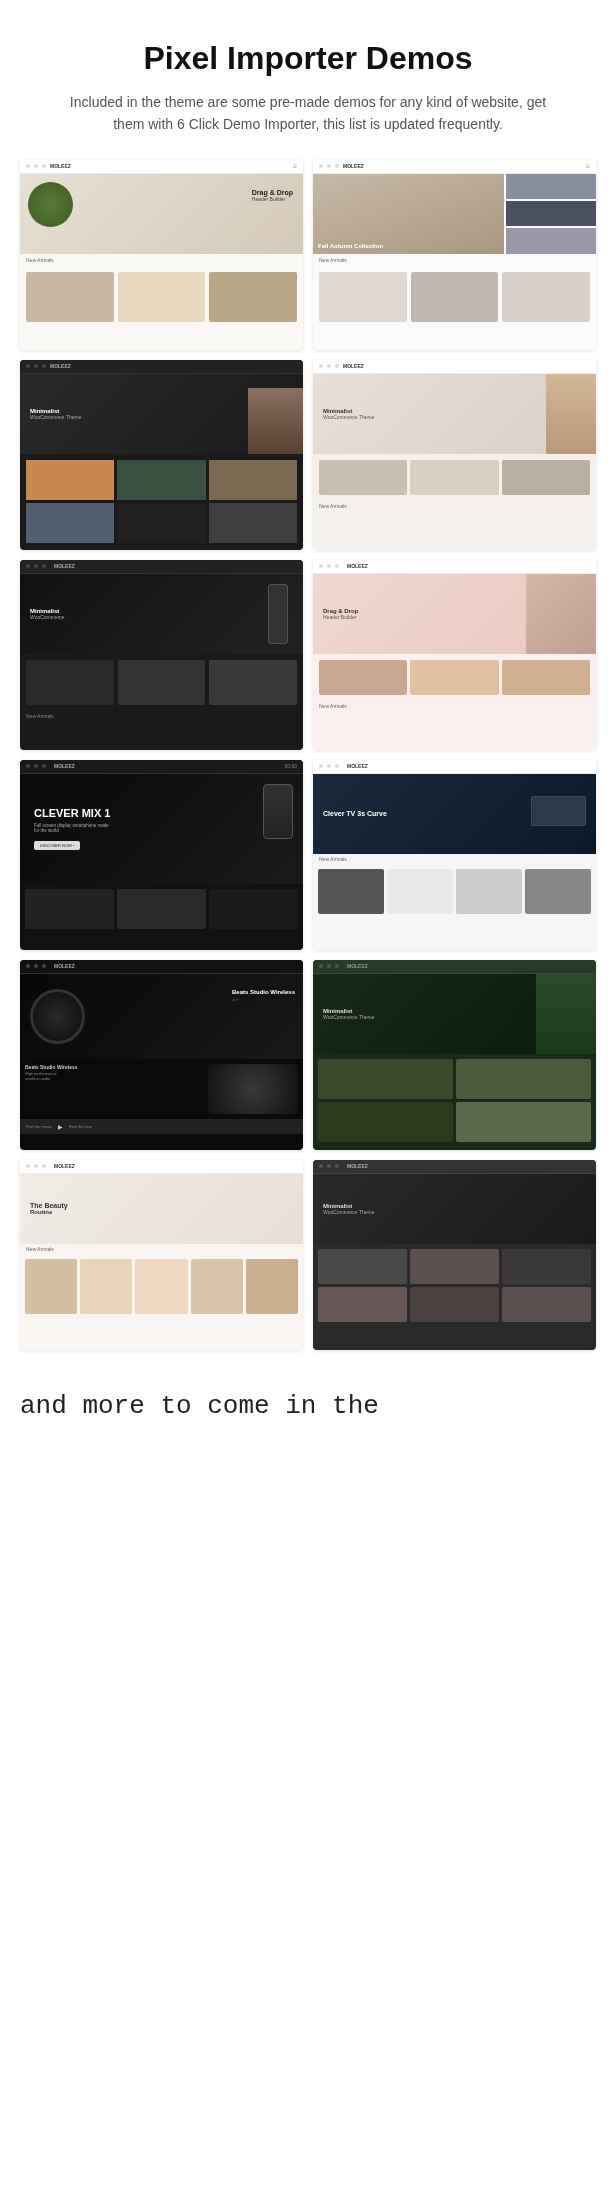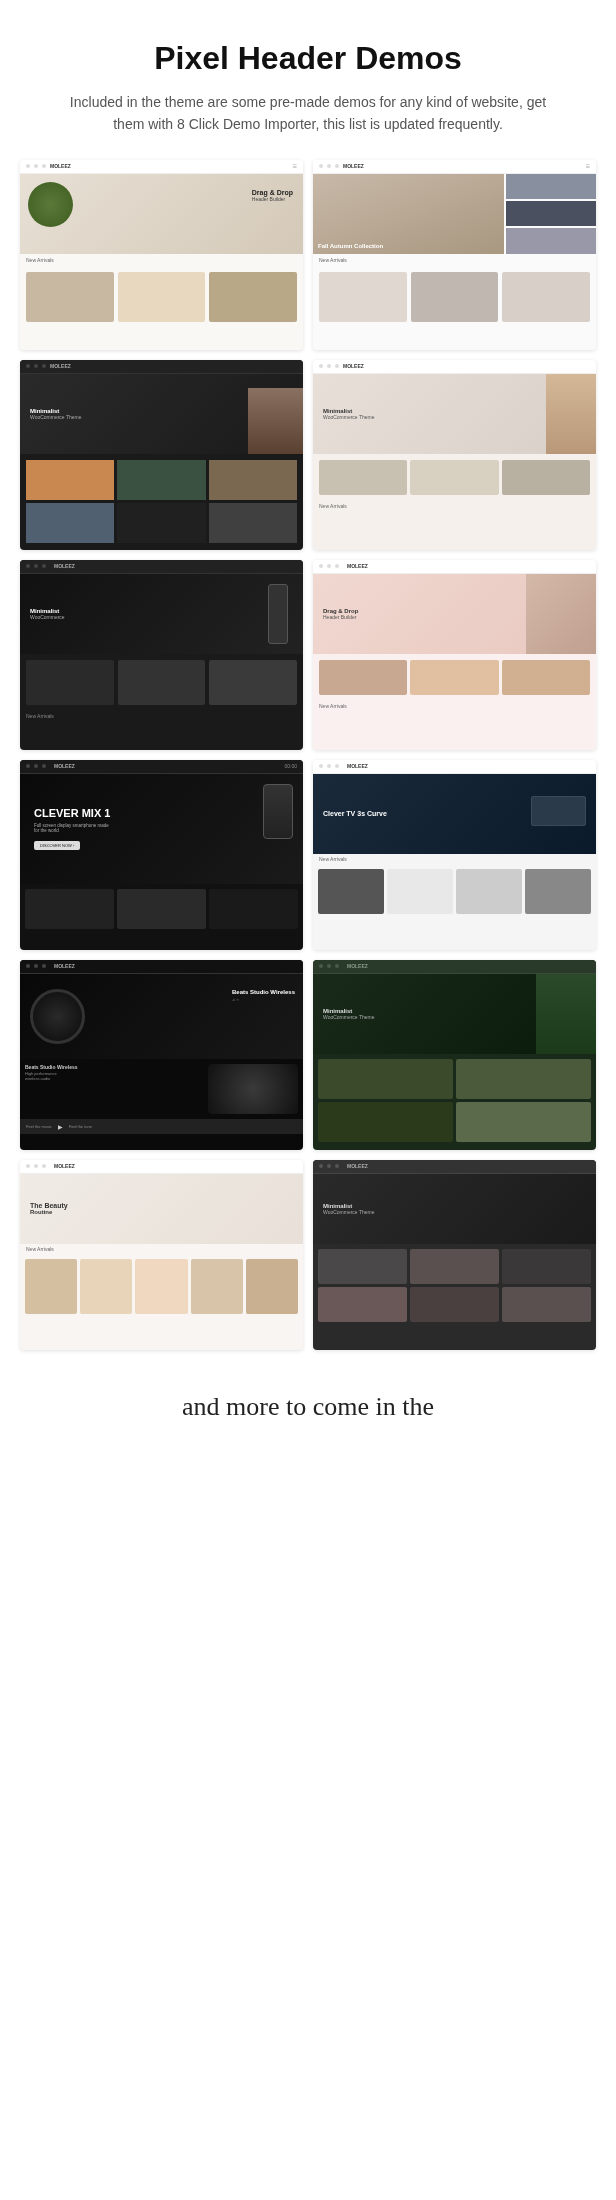--- a/index.html
+++ b/index.html
@@ -103,23 +103,22 @@
     .demo-3 .mock-grid .g6 { height: 40px; background: #404040; }
 
     
     .demo-4 { background: #f5f0eb; }
     .demo-4 .mock-nav { height: 14px; background: #fff; border-bottom: 1px solid #eee; display: flex; align-items: center; padding: 0 6px; gap: 4px; }
     .demo-4 .mock-nav .dot { width: 4px; height: 4px; border-radius: 50%; background: #ddd; }
     .demo-4 .mock-hero { height: 80px; background: linear-gradient(135deg, #e8e0d8 0%, #d8d0c8 100%); display: flex; align-items: center; padding: 10px; }
     .demo-4 .mock-grid { display: grid; grid-template-columns: 1fr 1fr 1fr; gap: 3px; padding: 6px; }
 
     .footer-text {
-      text-align: center;
       margin-top: 40px;
-      font-family: Liberation Serif, serif;
+      font-family: Liberation Mono, monospace;
     }
     .footer-text .ft1 {
       font-size: 26px;
       font-weight: 400;
       color: #222;
       line-height: 1.3;
     }
     .footer-text .ft2 {
       font-size: 26px;
       font-weight: 900;
@@ -138,22 +137,22 @@
       font-weight: bold;
       color: #333;
       font-family: Arial, sans-serif;
     }
   </style>
 </head>
 <body>
 
 <div class="page-wrapper">
   <div class="header-section">
-    <h1 class="main-title">Pixel Header Demos</h1>
-    <p class="subtitle">Included in the theme are some pre-made demos for any kind of website, get them with 8 Click Demo Importer, this list is updated frequently.</p>
+    <h1 class="main-title">Pixel Importer Demos</h1>
+    <p class="subtitle">Included in the theme are some pre-made demos for any kind of website, get them with 6 Click Demo Importer, this list is updated frequently.</p>
   </div>
 
   <div class="demos-grid">
 
     <div class="demo-item demo-1">
       <div class="demo-mockup">
         <div class="mock-nav">
           <span class="dot"></span>
           <span class="dot"></span>
           <span class="dot"></span>

